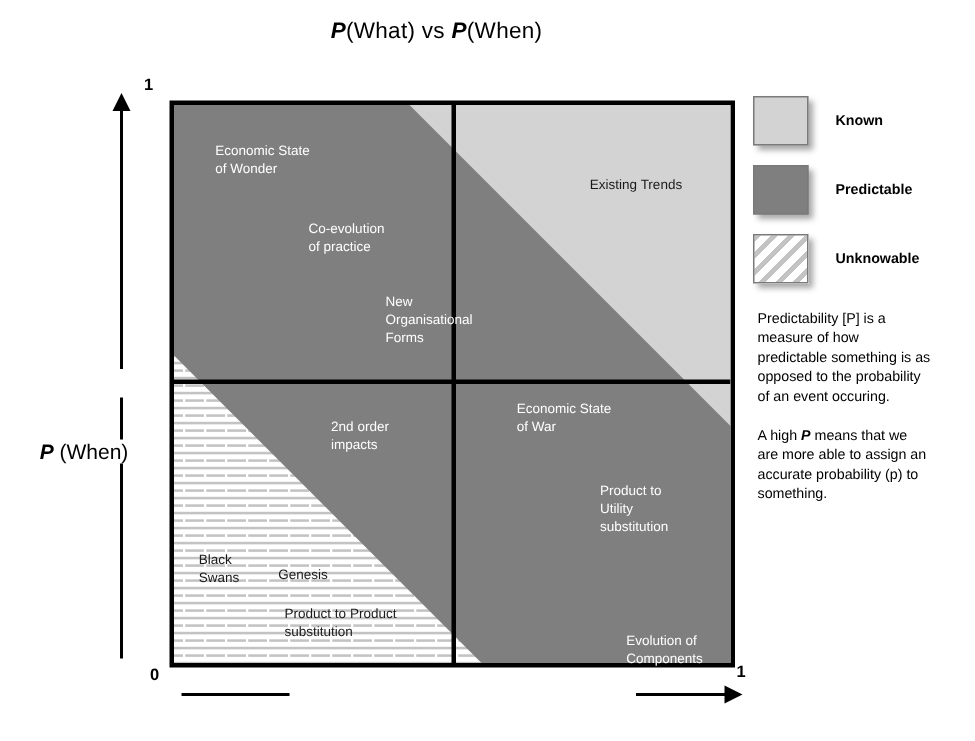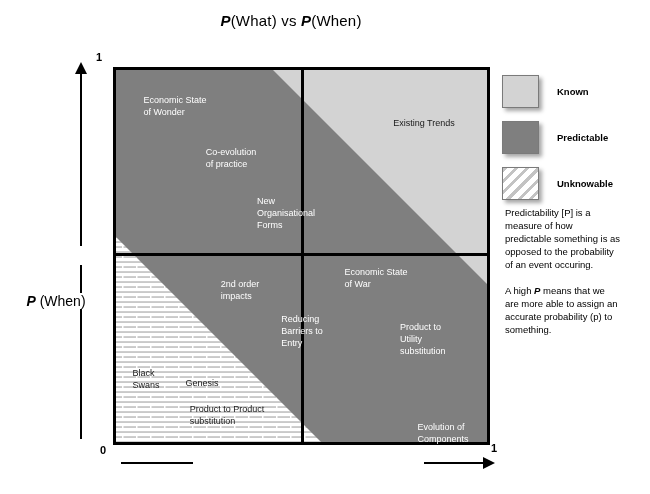--- a/index.html
+++ b/index.html
@@ -63,21 +63,21 @@
   }
   .plot svg{position:absolute;left:0;top:0;width:371px;height:372px;display:block;}
   .plbl{
     position:absolute;transform:translate(-50%,-50%);
     font-size:9px;font-weight:normal;line-height:12px;
     text-align:left;white-space:pre-line;color:#ffffff;
   }
   .plbl.dark{color:#1a1a1a;}
 
   
-  .legend{position:absolute;left:502px;top:75px;width:146px;}
+  .legend{position:absolute;left:502px;top:64px;width:146px;}
   .lrow{display:flex;align-items:center;margin-bottom:13px;}
   .sw{
     width:37px;height:33px;flex:none;
     border:1px solid #7a7a7a;
     box-shadow:3px 3px 4px rgba(0,0,0,.35);
     background:#fff;
   }
   .sw-known{background:var(--light);}
   .sw-predictable{background:var(--dark);}
   .sw-unknowable{
@@ -131,23 +131,20 @@
     <div class="plbl" style="left:115px;top:88px;">Co-evolution
 of practice</div>
     <div class="plbl" style="left:170px;top:143px;">New
 Organisational
 Forms</div>
     <div class="plbl dark" style="left:308px;top:53px;">Existing Trends</div>
     <div class="plbl" style="left:124px;top:220px;">2nd order
 impacts</div>
     <div class="plbl" style="left:260px;top:208px;">Economic State
 of War</div>
-    <div class="plbl" style="left:186px;top:261px;">Reducing
-Barriers to
-Entry</div>
     <div class="plbl" style="left:313px;top:269px;">Product to Utility
 substitution</div>
     <div class="plbl dark" style="left:30px;top:309px;">Black
 Swans</div>
     <div class="plbl dark" style="left:86px;top:313px;">Genesis</div>
     <div class="plbl dark" style="left:111px;top:345px;">Product to Product
 substitution</div>
     <div class="plbl" style="left:327px;top:335px;margin-top:28px;">Evolution of
 Components</div>
   </div>

